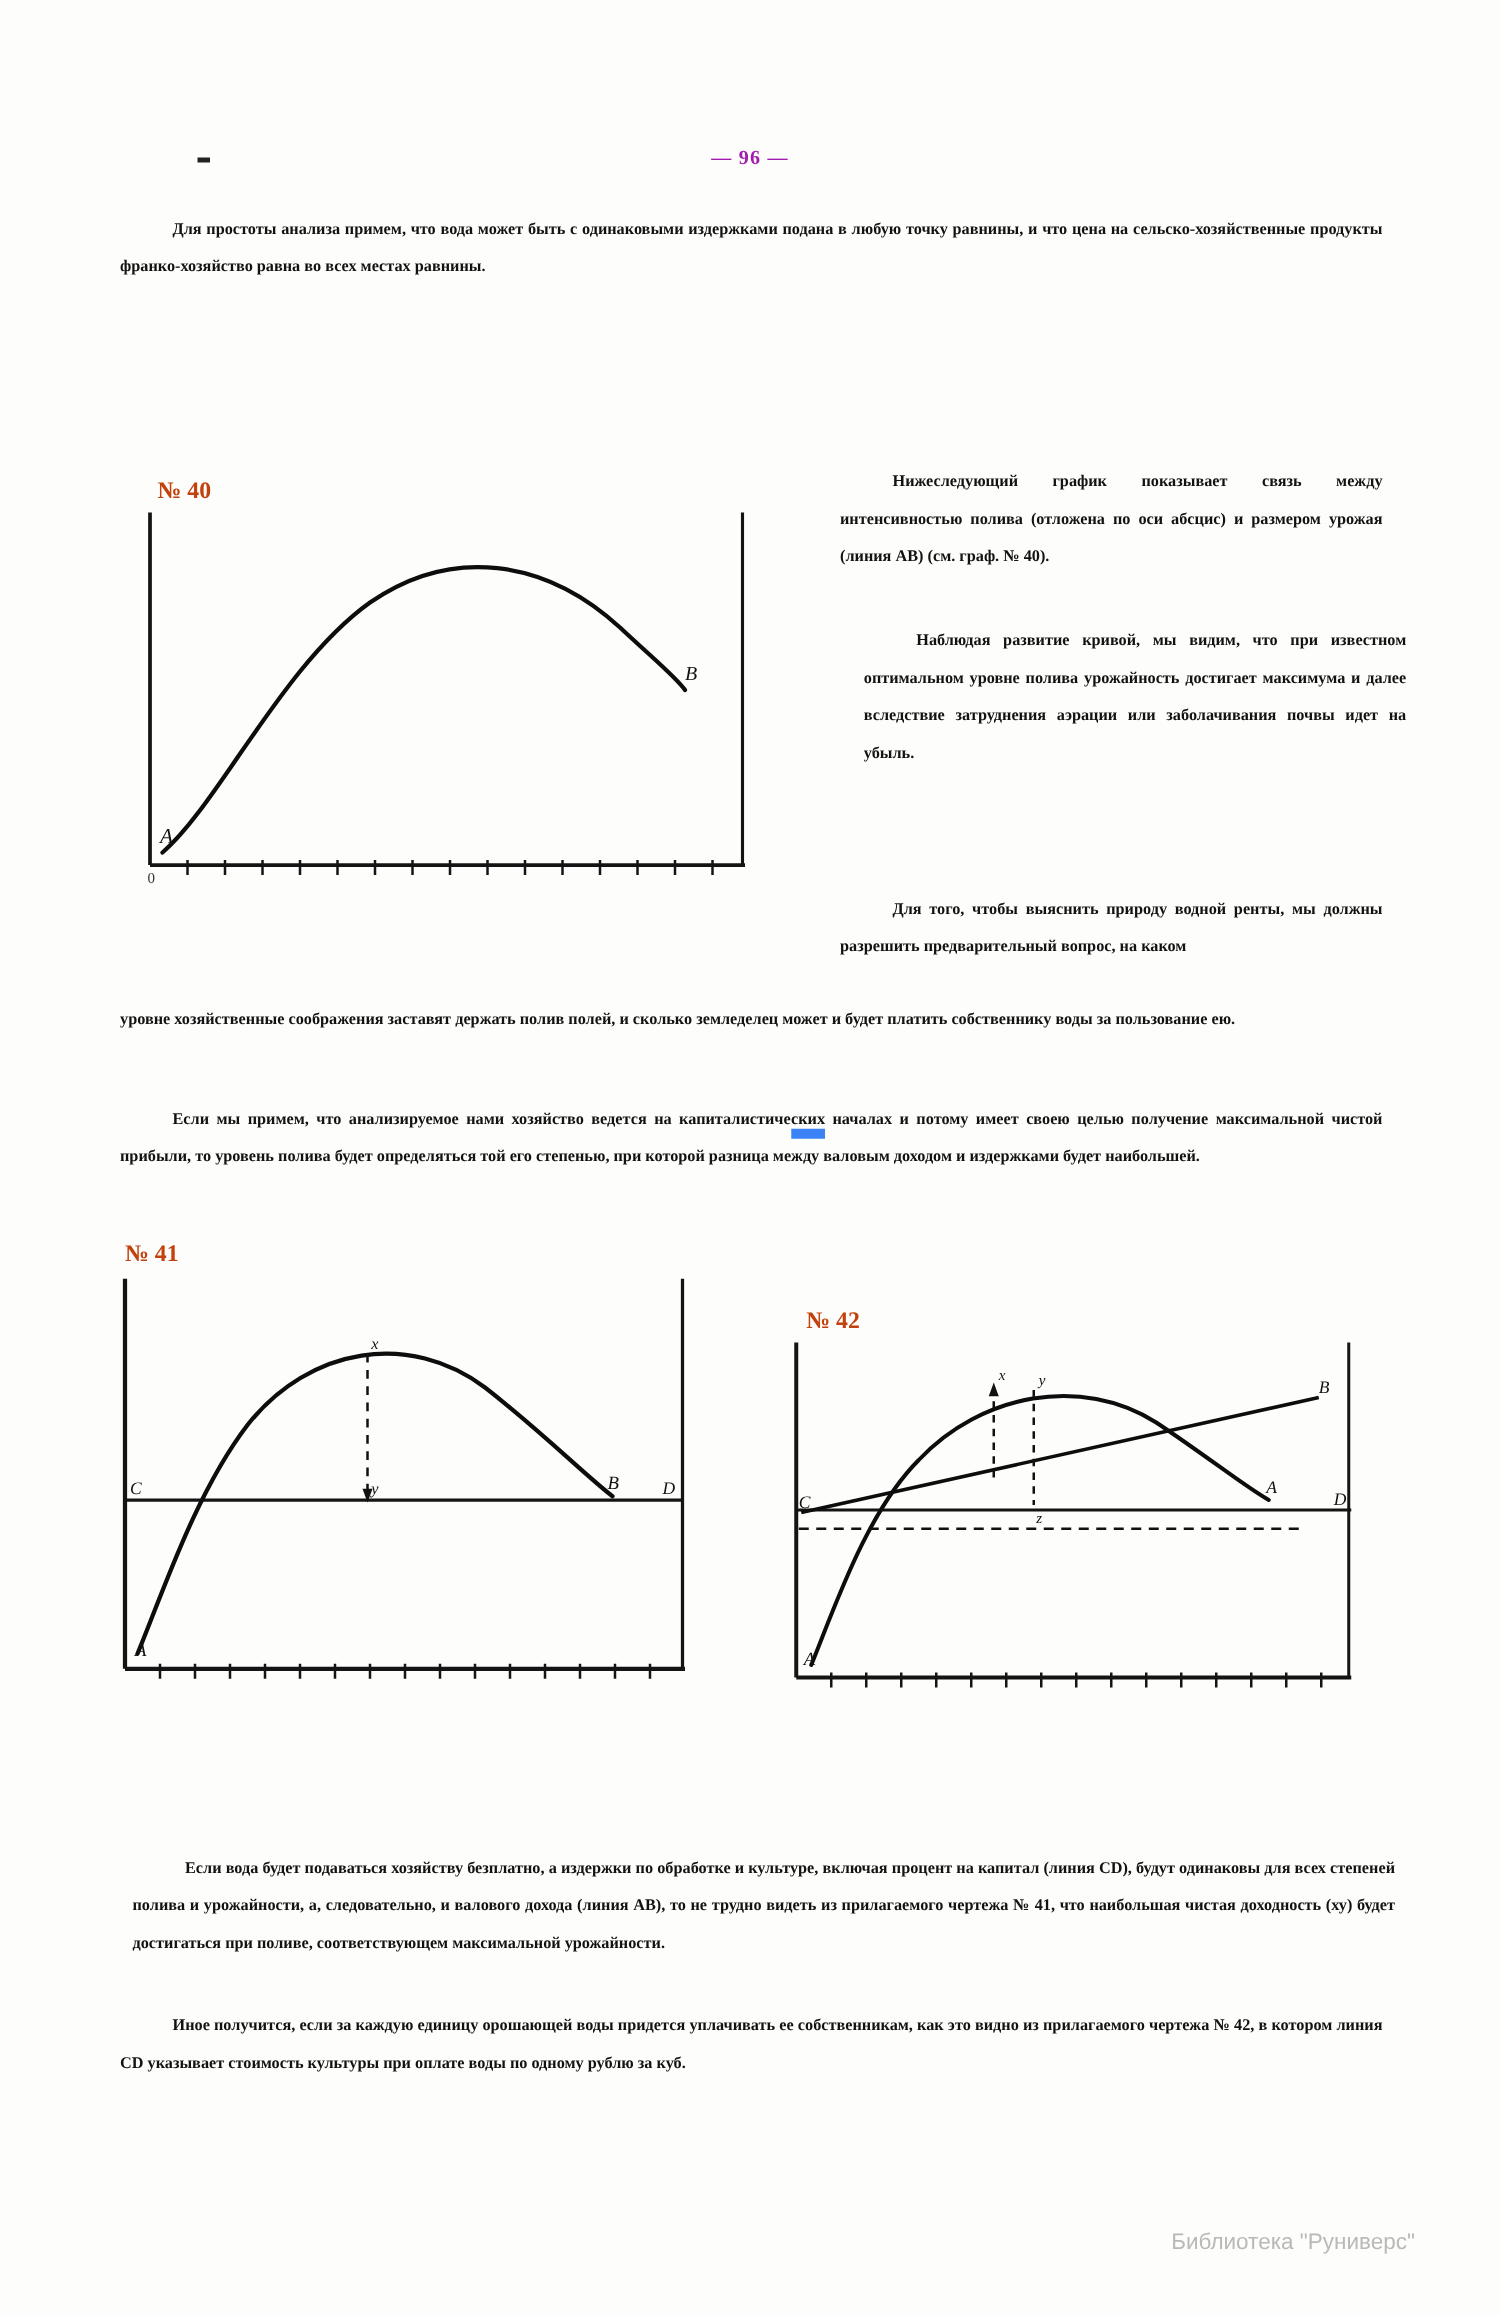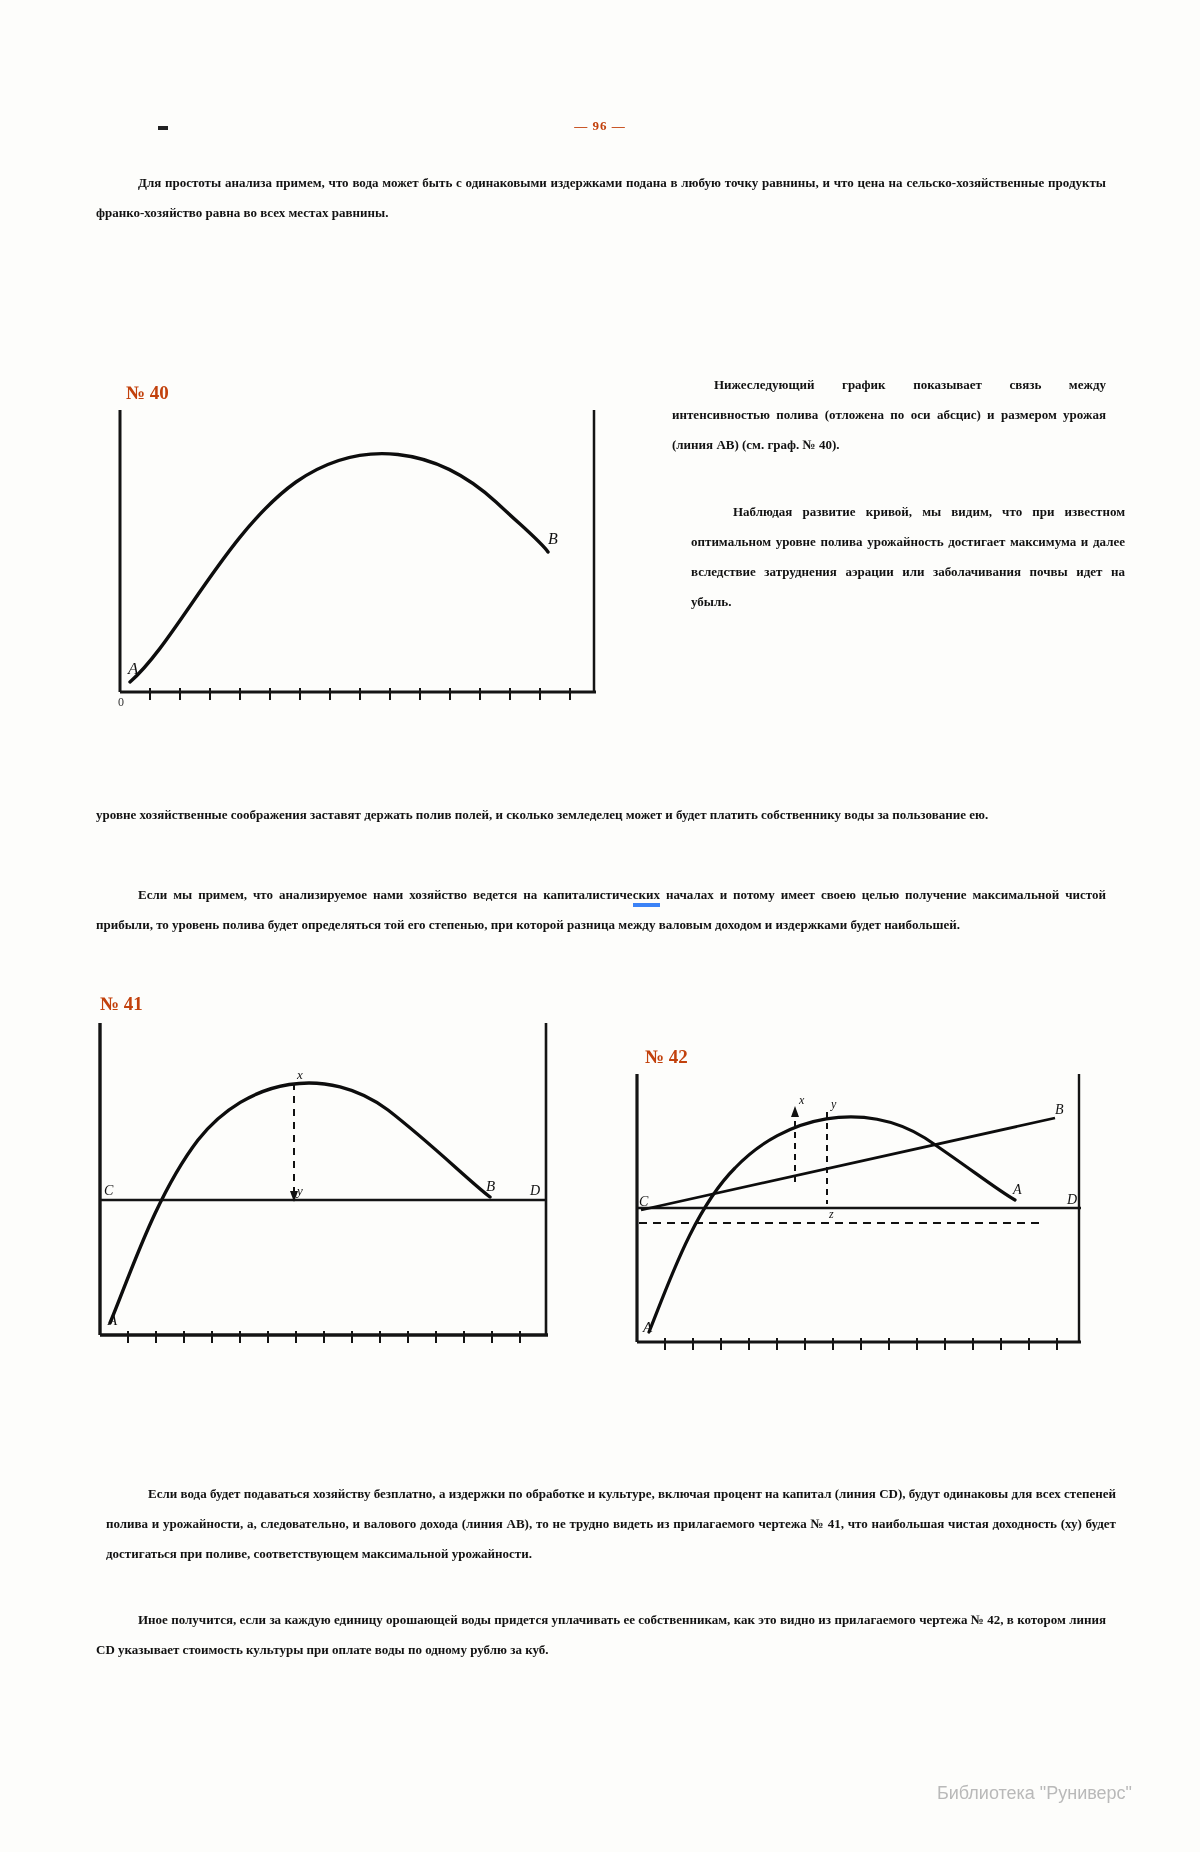--- a/index.html
+++ b/index.html
@@ -21,24 +21,24 @@
     width: 1200px;
     height: 1852px;
     background: #fdfdfb;
   }
   .page-number {
     position: absolute;
     top: 118px;
     left: 0;
     width: 1200px;
     text-align: center;
-    font-size: 13px;
+    font-size: 16px;
     letter-spacing: 1px;
     font-weight: 600;
-    color: #c2410c;
+    color: #a21caf;
   }
   .tick-mark {
     position: absolute;
     top: 126px;
     left: 158px;
     width: 10px;
     height: 4px;
     background: #222;
   }
   .col-text {
@@ -56,21 +56,21 @@
   #para2 { left: 96px; top: 272px; width: 1010px; }
   #para-right1 { left: 672px; top: 370px; width: 434px; }
   #para-right2 { left: 672px; top: 497px; width: 434px; margin-left: 19px; }
   #para-right3 { left: 672px; top: 712px; width: 434px; }
   #para3 { left: 96px; top: 800px; width: 1010px; }
   #para4 { left: 96px; top: 880px; width: 1010px; }
   #para5 { left: 106px; top: 1455px; width: 1010px; margin-top: 24px; }
   #para6 { left: 96px; top: 1605px; width: 1010px; }
 
   .underline-word {
-    border-bottom: 4px solid #3b82f6;
+    border-bottom: 8px solid #3b82f6;
     padding-bottom: 1px;
   }
 
   .figure {
     position: absolute;
   }
   .fig-label {
     position: absolute;
     font-family: "Liberation Serif", serif;
     font-size: 19px;
@@ -125,20 +125,21 @@
       <path d="M 34 290 C 80 250, 130 140, 200 90 C 265 45, 340 55, 400 110 C 430 138, 445 150, 452 160" fill="none" stroke="#0d0d0d" stroke-width="3.4" stroke-linecap="round"></path>
       <text x="32" y="282" font-family="Liberation Serif, serif" font-size="17" font-style="italic" fill="#111">A</text>
       <text x="452" y="152" font-family="Liberation Serif, serif" font-size="16" font-style="italic" fill="#111">B</text>
       <text x="22" y="314" font-family="Liberation Serif, serif" font-size="12" fill="#333">0</text>
     </svg>
     <div class="fig-label" style="left:30px; top:-10px;">№ 40</div>
   </div>
 
   <div class="col-text para-indent" id="para-right1">Нижеследующий график показывает связь между интенсивностью полива (отложена по оси абсцис) и размером урожая (линия АВ) (см. граф. № 40).</div>
   <div class="col-text para-indent" id="para-right2">Наблюдая развитие кривой, мы видим, что при известном оптимальном уровне полива урожайность достигает максимума и далее вследствие затруднения аэрации или заболачивания почвы идет на убыль.</div>
+  <div class="col-text para-indent" id="para-right3">Для того, чтобы выяснить природу водной ренты, мы должны разрешить предварительный вопрос, на каком</div>
 
   <div class="col-text" id="para3">уровне хозяйственные соображения заставят держать полив полей, и сколько земледелец может и будет платить собственнику воды за пользование ею.</div>
 
   <div class="col-text para-indent" id="para4"><span>Если мы примем, что анализируемое нами хозяйство ведется на капиталистиче</span><span class="underline-word">ских</span><span> началах и потому имеет своею целью получение максимальной чистой прибыли, то уровень полива будет определяться той его степенью, при которой разница между валовым доходом и издержками будет наибольшей.</span></div>
 
   <div class="figure" style="left:78px; top:1005px; width:500px; height:380px;">
     <svg width="500" height="380" viewBox="0 0 500 380">
       <line x1="22" y1="18" x2="22" y2="330" stroke="#141414" stroke-width="3.4"></line>
       <line x1="22" y1="330" x2="470" y2="330" stroke="#141414" stroke-width="3.4"></line>
       <line x1="468" y1="18" x2="468" y2="330" stroke="#141414" stroke-width="2.6"></line>

